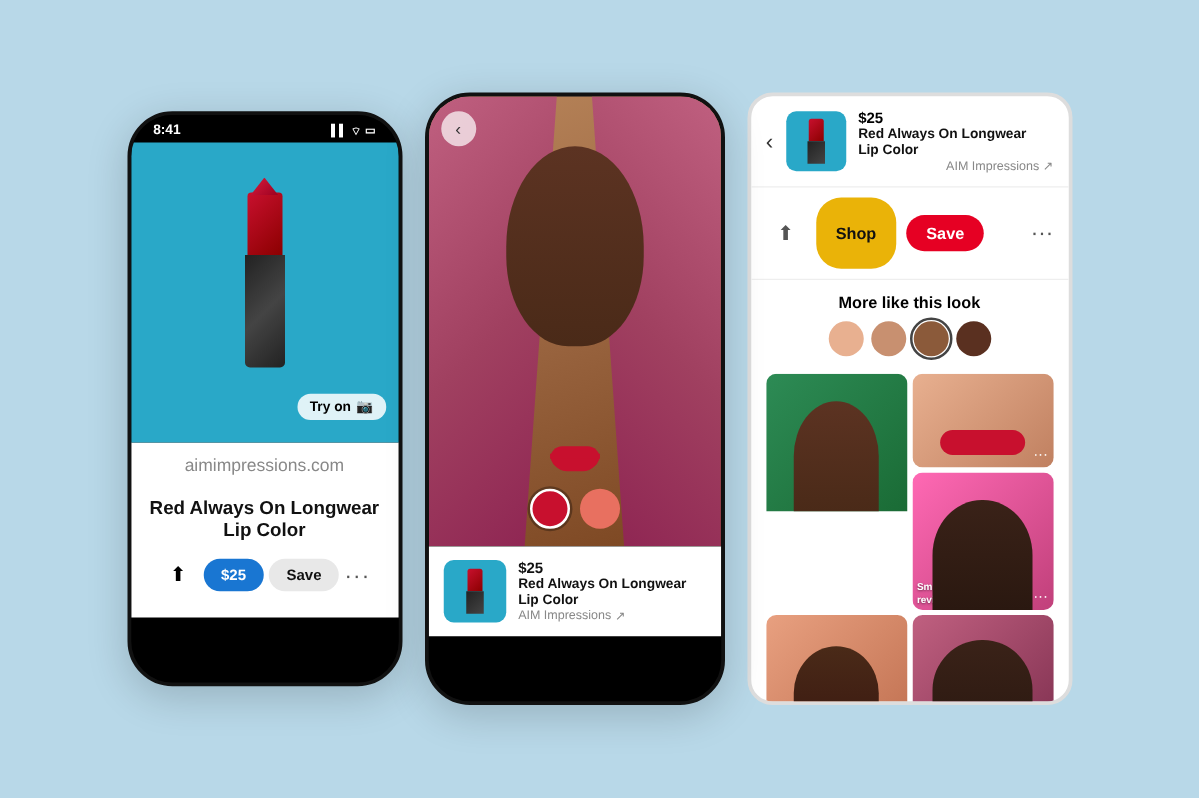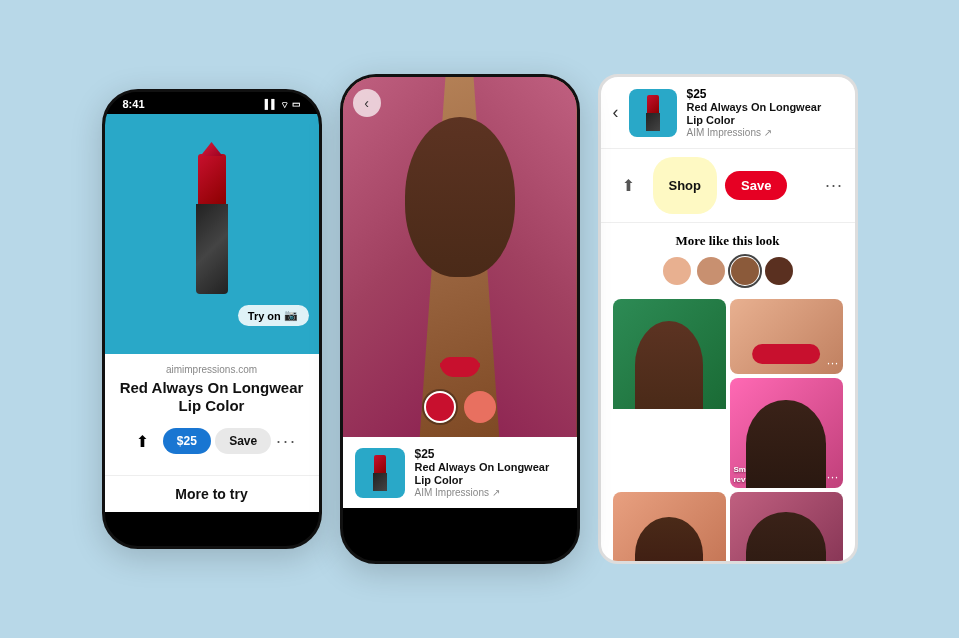--- a/index.html
+++ b/index.html
@@ -96,42 +96,42 @@
 
     .lipstick-body {
       width: 32px;
       height: 90px;
       background: linear-gradient(135deg, #222, #444, #222);
       border-radius: 0 0 4px 4px;
     }
 
     .try-on-btn {
       position: absolute;
-      bottom: 28px;
+      bottom: 18px;
       right: 10px;
       background: rgba(255,255,255,0.85);
       border-radius: 20px;
       padding: 4px 10px;
       font-size: 11px;
       font-weight: 600;
       display: flex;
       align-items: center;
       gap: 4px;
     }
 
     .phone-1-info {
       background: #fff;
       padding: 10px 14px 8px;
     }
 
     .product-website {
-      font-size: 10px;
+      font-size: 14px;
       color: #888;
       text-align: center;
-      margin-bottom: 4px;
+      margin-bottom: 18px;
     }
 
     .product-title {
       font-size: 15px;
       font-weight: 700;
       text-align: center;
       line-height: 1.2;
       margin-bottom: 10px;
       color: #111;
     }
@@ -416,40 +416,41 @@
       line-height: 1.2;
       color: #111;
     }
 
     .header-vendor {
       font-size: 10px;
       color: #888;
       display: flex;
       align-items: center;
       gap: 2px;
+      justify-content: flex-end;
     }
 
     .phone-3-actions {
       display: flex;
       align-items: center;
       padding: 8px 12px;
       gap: 8px;
       border-bottom: 1px solid #eee;
     }
 
     .action-share {
       width: 32px;
       height: 32px;
       display: flex;
       align-items: center;
       justify-content: center;
     }
 
     .shop-btn {
-      background: #fef9c3;
+      background: #eab308;
       border-radius: 20px;
       padding: 21px 16px;
       font-size: 13px;
       font-weight: 600;
       color: #111;
     }
 
     .save-btn-red {
       background: #e60023;
       border-radius: 20px;
@@ -467,21 +468,20 @@
 
     .look-section {
       padding: 10px 12px 6px;
     }
 
     .look-title {
       font-size: 13px;
       font-weight: 700;
       text-align: center;
       margin-bottom: 8px;
-      font-family: Liberation Serif, serif;
     }
 
     .color-swatches-row {
       display: flex;
       gap: 6px;
       justify-content: center;
       margin-bottom: 8px;
     }
 
     .swatch-sm {
@@ -644,23 +644,20 @@
       <div class="phone-1-actions">
         <div class="share-btn">
           <span style="font-size:16px;">⬆</span>
         </div>
         <div class="price-badge">$25</div>
         <div class="save-btn-gray">Save</div>
         <div class="more-dots">···</div>
       </div>
     </div>
 
-    <div class="more-to-try-bar">
-      <span>More to try</span>
-    </div>
   </div>
 
   <div class="phone phone-2">
     <div class="phone-2-image">
       <div class="face-bg">
         <div class="hair-left"></div>
         <div class="hair-right"></div>
         <div class="skin-face"></div>
         <div class="lips-red"></div>
       </div>

